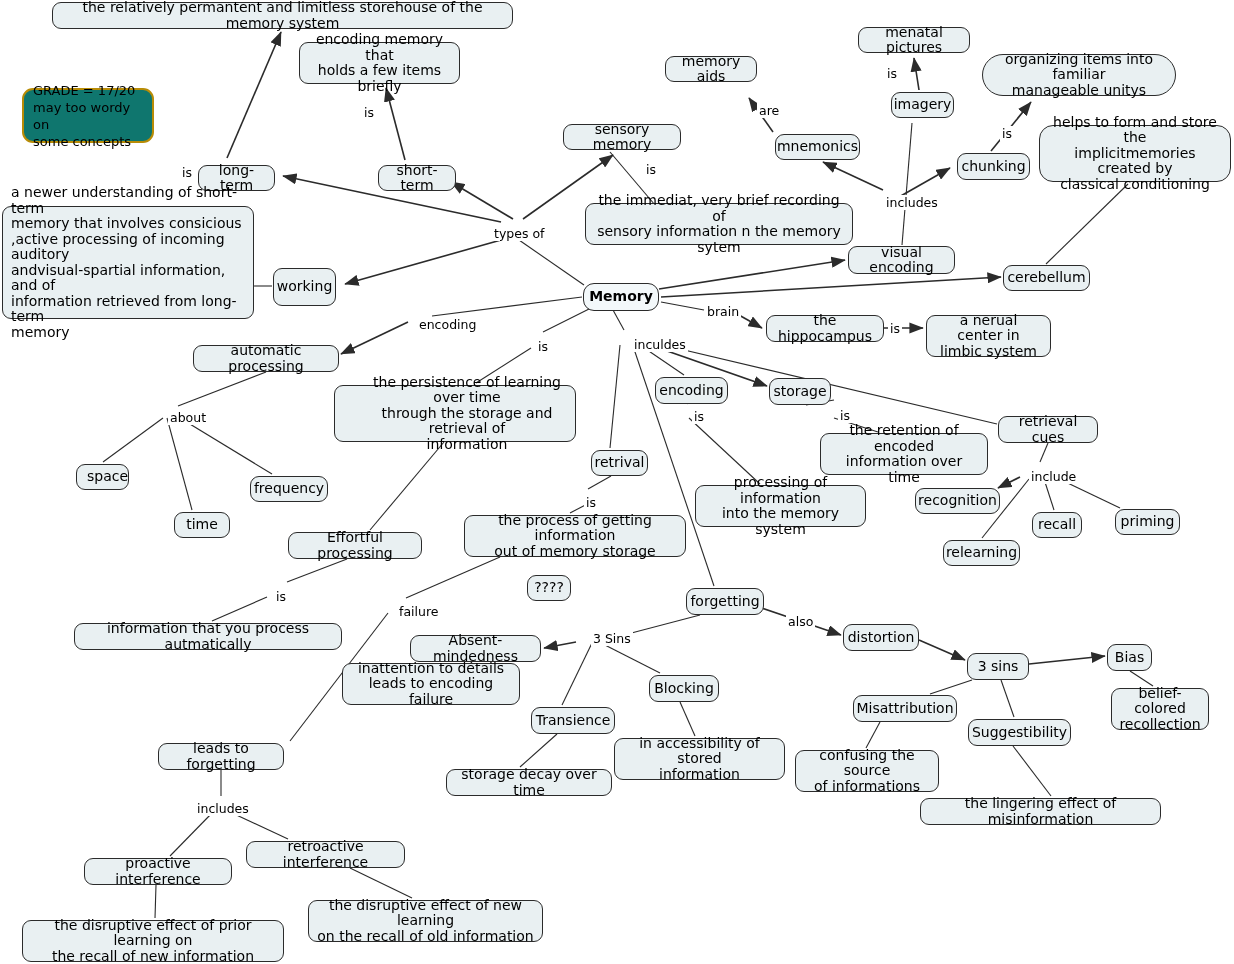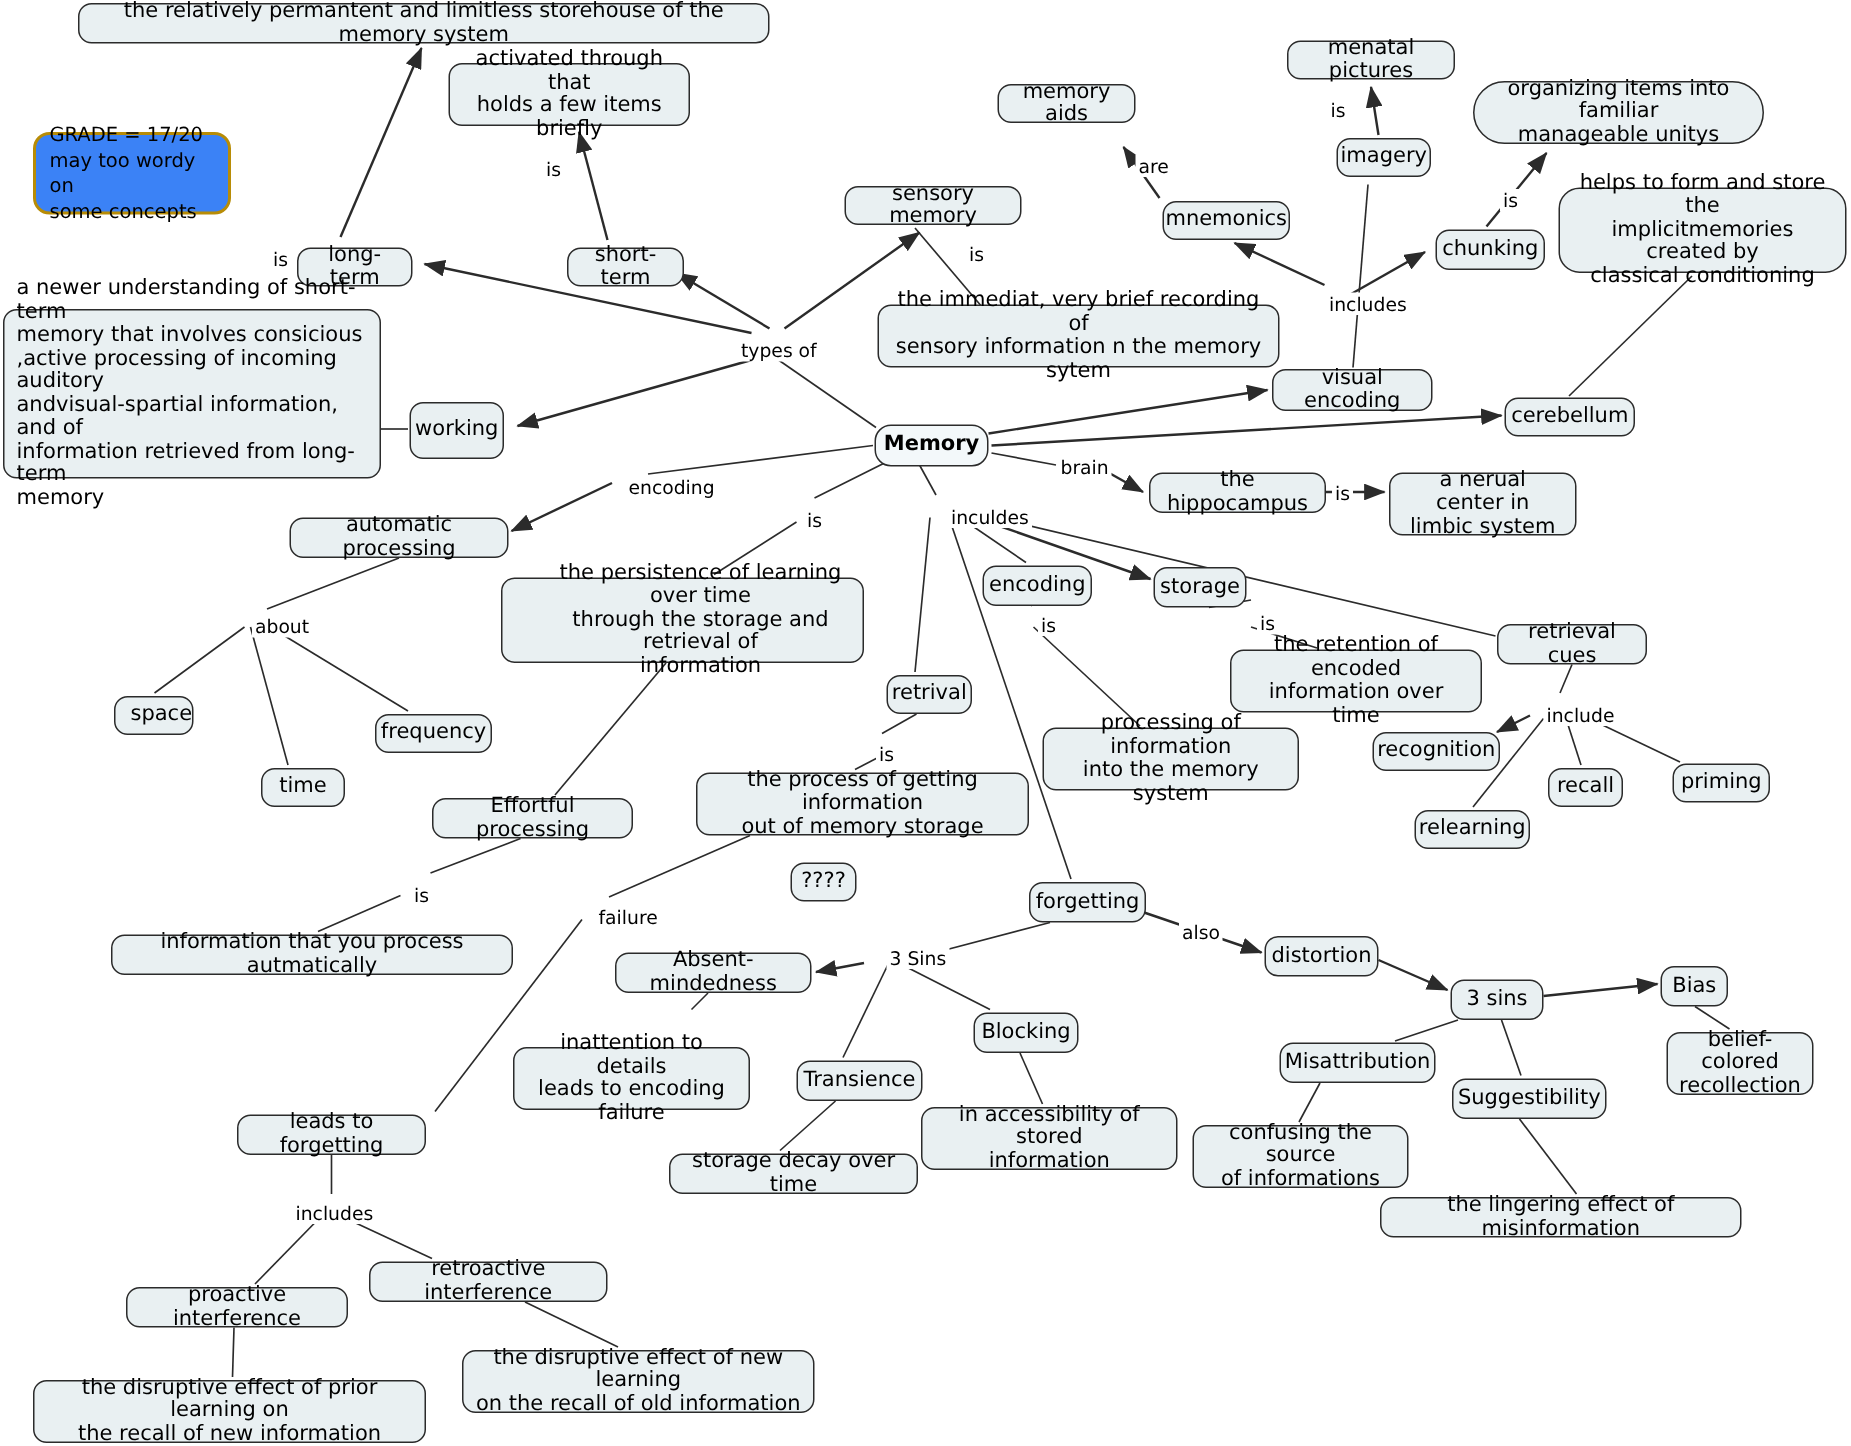--- a/index.html
+++ b/index.html
@@ -30,21 +30,21 @@
   }
   .node.left{text-align:left;justify-content:flex-start;}
   .node.root{
     background:#f3f8fa;
     font-weight:bold;
     font-size:14px;
     border-width:1.6px;
     border-radius:11px;
   }
   .node.grade{
-    background:#3b82f6;
+    background:#0f766e;
     border:2px solid #b88c06;
     border-radius:11px;
     text-align:left;
     justify-content:flex-start;
     font-size:13px;
     line-height:17px;
     padding:5px 9px;
   }
   .edge-label{
     position:absolute;
@@ -135,21 +135,21 @@
         <line x1="1029" y1="664" x2="1105" y2="656" stroke="#2b2b2b" stroke-width="1.6" marker-end="url(#arrowhead)"></line>
         <line x1="972" y1="680" x2="930" y2="694" stroke="#2b2b2b" stroke-width="1.1"></line>
         <line x1="1001" y1="680" x2="1014" y2="717" stroke="#2b2b2b" stroke-width="1.1"></line>
         <line x1="1130" y1="671" x2="1153" y2="686" stroke="#2b2b2b" stroke-width="1.1"></line>
         <line x1="880" y1="722" x2="866" y2="748" stroke="#2b2b2b" stroke-width="1.1"></line>
         <line x1="1013" y1="746" x2="1051" y2="796" stroke="#2b2b2b" stroke-width="1.1"></line>
       </g>
   </svg>
   <div id="node-layer">
       <div class="node" style="left: 52px; top: 2px; width: 461px; height: 27px;">the relatively permantent and limitless storehouse of the memory system</div>
-      <div class="node" style="left: 299px; top: 42px; width: 161px; height: 42px;">activated through that
+      <div class="node" style="left: 299px; top: 42px; width: 161px; height: 42px;">encoding memory that
 holds a few items briefly</div>
       <div class="node grade" style="left: 22px; top: 88px; width: 132px; height: 55px;">GRADE = 17/20
 may too wordy on
 some concepts</div>
       <div class="node" style="left: 858px; top: 27px; width: 112px; height: 26px;">menatal pictures</div>
       <div class="node" style="left: 665px; top: 56px; width: 92px; height: 26px;">memory aids</div>
       <div class="node" style="left: 982px; top: 54px; width: 194px; height: 42px; border-radius: 21px;">organizing items into familiar
 manageable unitys</div>
       <div class="node" style="left: 891px; top: 92px; width: 63px; height: 26px;">imagery</div>
       <div class="node" style="left: 563px; top: 124px; width: 118px; height: 26px;">sensory memory</div>
@@ -198,21 +198,21 @@
       <div class="node" style="left: 288px; top: 532px; width: 134px; height: 27px;">Effortful processing</div>
       <div class="node" style="left: 943px; top: 540px; width: 77px; height: 26px;">relearning</div>
       <div class="node" style="left: 527px; top: 575px; width: 44px; height: 26px;">????</div>
       <div class="node" style="left: 686px; top: 588px; width: 78px; height: 27px;">forgetting</div>
       <div class="node" style="left: 74px; top: 623px; width: 268px; height: 27px;">information that you process autmatically</div>
       <div class="node" style="left: 410px; top: 635px; width: 131px; height: 27px;">Absent-mindedness</div>
       <div class="node" style="left: 843px; top: 624px; width: 76px; height: 27px;">distortion</div>
       <div class="node" style="left: 1107px; top: 644px; width: 45px; height: 27px;">Bias</div>
       <div class="node" style="left: 649px; top: 675px; width: 70px; height: 27px;">Blocking</div>
       <div class="node" style="left: 967px; top: 653px; width: 62px; height: 27px;">3 sins</div>
-      <div class="node" style="left: 342px; top: 698px; width: 158px; height: 42px;">inattention to details
+      <div class="node" style="left: 342px; top: 663px; width: 178px; height: 42px;">inattention to details
 leads to encoding failure</div>
       <div class="node" style="left: 853px; top: 695px; width: 104px; height: 27px;">Misattribution</div>
       <div class="node" style="left: 531px; top: 707px; width: 84px; height: 27px;">Transience</div>
       <div class="node" style="left: 968px; top: 719px; width: 103px; height: 27px;">Suggestibility</div>
       <div class="node" style="left: 1111px; top: 688px; width: 98px; height: 42px;">belief-colored
 recollection</div>
       <div class="node" style="left: 158px; top: 743px; width: 126px; height: 27px;">leads to forgetting</div>
       <div class="node" style="left: 614px; top: 738px; width: 171px; height: 42px;">in accessibility of stored
 information</div>
       <div class="node" style="left: 795px; top: 750px; width: 144px; height: 42px;">confusing the source

